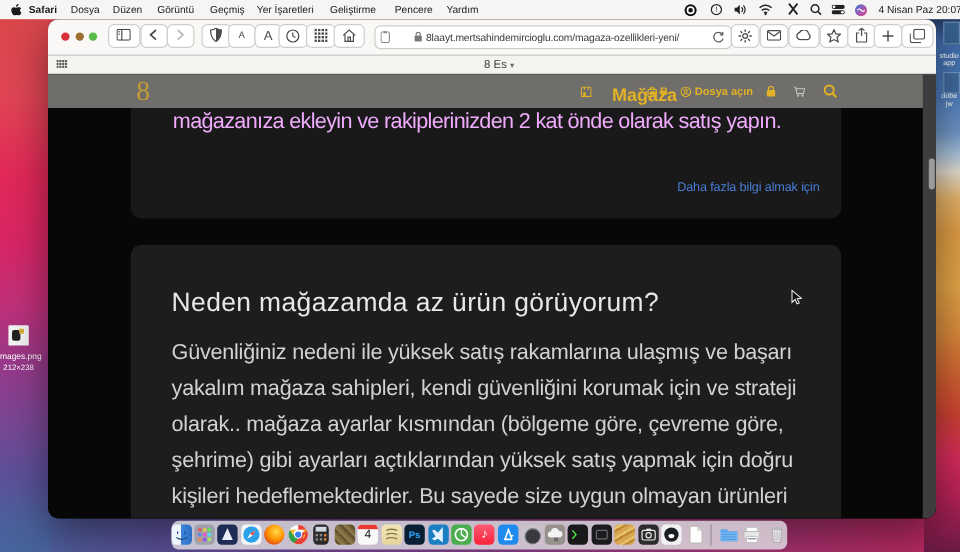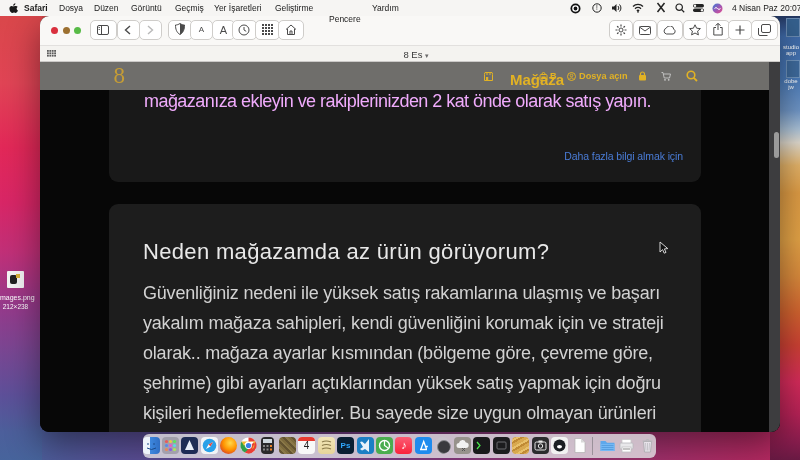--- a/index.html
+++ b/index.html
@@ -95,20 +95,35 @@
               <rect x="9" y="6" width="2" height="2"></rect>
               <rect x="0" y="9" width="2" height="2"></rect>
               <rect x="3" y="9" width="2" height="2"></rect>
               <rect x="6" y="9" width="2" height="2"></rect>
               <rect x="9" y="9" width="2" height="2"></rect>
             </g>
           </svg></div>
       <div class="tbtn" style="left:238px;top:4px;width:24px;height:18px;"><svg width="12" height="12" viewBox="0 0 12 12" style="margin:2.5px 0 0 6px;">
             <path d="M1,5.5 L6,1 L11,5.5 M2.5,4.8 L2.5,10.5 L9.5,10.5 L9.5,4.8 M5,10.5 L5,7 L7,7 L7,10.5" fill="none" stroke="#4a4a4a" stroke-width="1"></path>
           </svg></div>
+      <div class="tbtn" style="left:272px;top:4.5px;width:296px;height:18px;border-radius:5px;">
+        <svg width="8" height="10" viewBox="0 0 8 10" style="position:absolute;left:4px;top:4px;">
+            <rect x="0.5" y="0.5" width="7" height="9" rx="1.5" fill="none" stroke="#8a8a8a" stroke-width="0.9"></rect>
+            <rect x="2.5" y="0" width="3" height="1.8" rx="0.6" fill="#8a8a8a"></rect>
+          </svg>
+        <svg width="7" height="9" viewBox="0 0 7 9" style="position:absolute;left:32px;top:4.5px;">
+            <rect x="0.5" y="3.5" width="6" height="5" rx="1" fill="#7a7a7a"></rect>
+            <path d="M1.8,3.5 L1.8,2.6 A1.7 1.7 0 0 1 5.2,2.6 L5.2,3.5" fill="none" stroke="#7a7a7a" stroke-width="1"></path>
+          </svg>
+          <div style="position:absolute;left:42px;top:4.5px;font-size:8.6px;letter-spacing:-0.12px;color:#3a3a3a;white-space:nowrap;">8laayt.mertsahindemircioglu.com/magaza-ozellikleri-yeni/</div>
+        <svg width="10" height="10" viewBox="0 0 10 10" style="position:absolute;right:5px;top:4px;">
+            <path d="M8,2.5 A4 4 0 1 0 8.6,6.2" fill="none" stroke="#5a5a5a" stroke-width="1"></path>
+            <path d="M8.3,0.5 L8.3,3 L5.8,3" fill="none" stroke="#5a5a5a" stroke-width="1"></path>
+          </svg>
+      </div>
       <div class="tbtn" style="left:569px;top:4px;width:22px;height:18px;"><svg width="12" height="12" viewBox="0 0 12 12" style="margin:2.5px 0 0 5px;">
             <circle cx="6" cy="6" r="2" fill="none" stroke="#4a4a4a" stroke-width="1"></circle>
             <g stroke="#4a4a4a" stroke-width="1.2">
               <line x1="6" y1="0.5" x2="6" y2="2.5"></line>
               <line x1="6" y1="9.5" x2="6" y2="11.5"></line>
               <line x1="0.5" y1="6" x2="2.5" y2="6"></line>
               <line x1="9.5" y1="6" x2="11.5" y2="6"></line>
               <line x1="2.1" y1="2.1" x2="3.5" y2="3.5"></line>
               <line x1="8.5" y1="8.5" x2="9.9" y2="9.9"></line>
               <line x1="2.1" y1="9.9" x2="3.5" y2="8.5"></line>
@@ -205,21 +220,21 @@
     <svg class="abs" style="left:9px;top:3px;" width="9" height="10" viewBox="0 0 9 10">
         <path d="M6.4,0.2 C6.5,0.9 6.2,1.5 5.8,2.0 C5.4,2.4 4.8,2.8 4.2,2.7 C4.1,2.1 4.4,1.5 4.8,1.1 C5.2,0.6 5.9,0.3 6.4,0.2 Z M7.0,3.0 C7.7,3.0 8.3,3.4 8.7,3.9 C8.0,4.3 7.6,4.9 7.7,5.7 C7.7,6.6 8.3,7.2 9.0,7.5 C8.7,8.2 8.3,8.8 7.8,9.3 C7.4,9.7 7.0,10.0 6.4,10.0 C5.8,10.0 5.6,9.6 4.9,9.6 C4.2,9.6 3.9,10.0 3.3,10.0 C2.7,10.0 2.2,9.6 1.8,9.1 C1.0,8.1 0.4,6.7 0.4,5.4 C0.4,3.9 1.4,3.0 2.6,3.0 C3.2,3.0 3.8,3.4 4.2,3.4 C4.6,3.4 5.3,3.0 7.0,3.0 Z" fill="#1a1a1a"></path>
       </svg>
     <div class="mitem" style="left:24px;font-weight:bold;">Safari</div>
     <div class="mitem" style="left:59px;">Dosya</div>
     <div class="mitem" style="left:94px;">Düzen</div>
     <div class="mitem" style="left:131px;">Görüntü</div>
     <div class="mitem" style="left:175px;">Geçmiş</div>
     <div class="mitem" style="left:214px;">Yer İşaretleri</div>
     <div class="mitem" style="left:275px;">Geliştirme</div>
-    <div class="mitem" style="left:329px;margin-top:11px;">Pencere</div>
+    <div class="mitem" style="left:329px;">Pencere</div>
     <div class="mitem" style="left:372px;">Yardım</div>
     <svg class="abs" style="left:570px;top:3px;" width="11" height="11" viewBox="0 0 11 11">
         <circle cx="5.5" cy="5.5" r="5" fill="#111"></circle>
         <circle cx="5.5" cy="5.5" r="2.6" fill="none" stroke="#fff" stroke-width="1.4"></circle>
       </svg>
     <svg class="abs" style="left:592px;top:3px;" width="10" height="10" viewBox="0 0 10 10">
         <circle cx="5" cy="5" r="4.2" fill="none" stroke="#222" stroke-width="1"></circle>
         <text x="5" y="7.3" font-size="6.5" text-anchor="middle" fill="#222" font-family="Liberation Sans">!</text>
       </svg>
     <svg class="abs" style="left:612px;top:3px;" width="11" height="10" viewBox="0 0 11 10">

